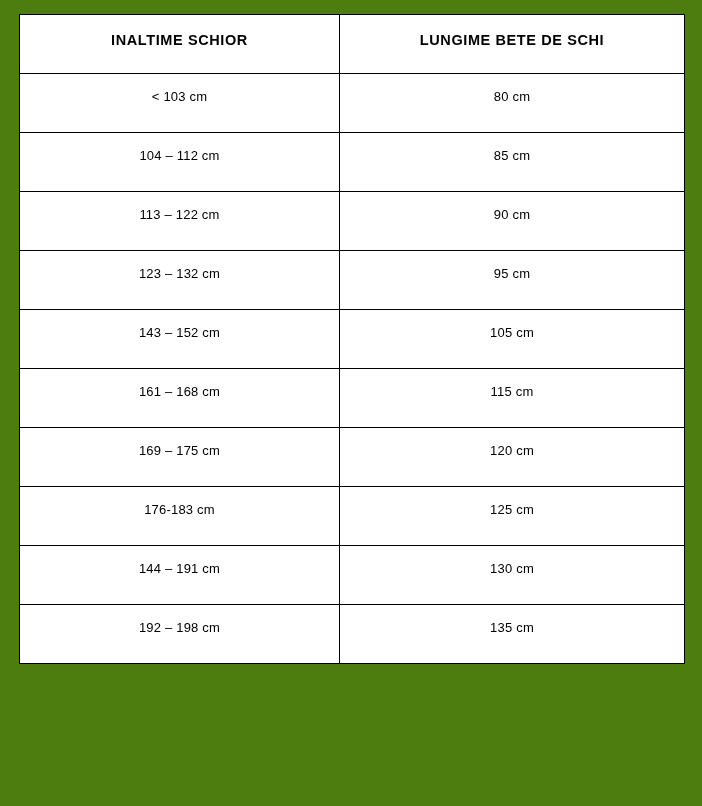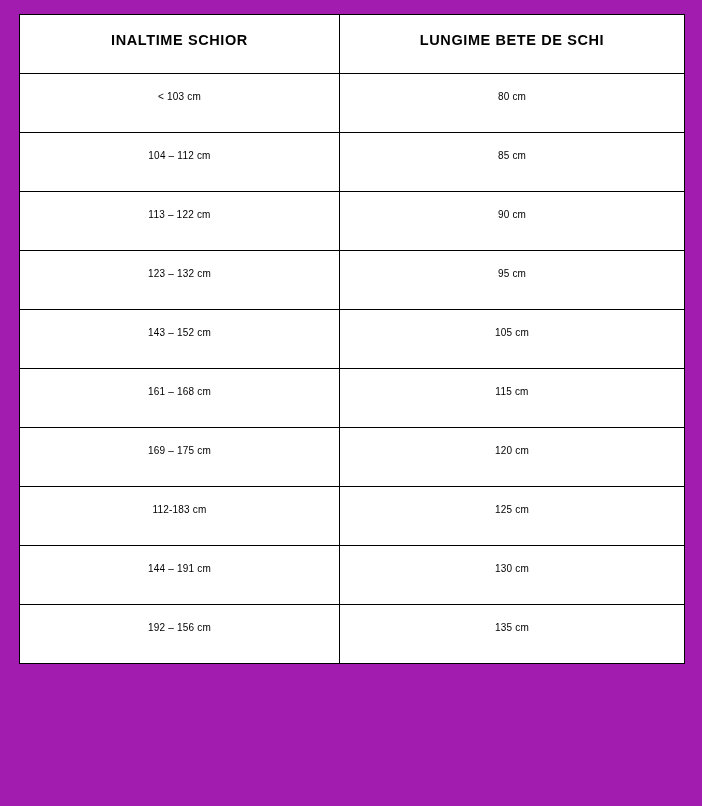--- a/index.html
+++ b/index.html
@@ -11,21 +11,21 @@
     width: 702px;
     height: 806px;
     font-family: "Liberation Sans", sans-serif;
     color: #000000;
     overflow: hidden;
   }
   .page {
     position: relative;
     width: 702px;
     height: 806px;
-    background: #a21caf;
+    background: #4d7c0f;
   }
   .size-table {
     position: absolute;
     left: 19px;
     top: 14px;
     width: 665px;
     border-collapse: collapse;
     table-layout: fixed;
   }
   .size-table col.col-height { width: 320px; }
@@ -36,21 +36,21 @@
     border: 1px solid #000000;
     height: 58px;
     padding: 0;
     vertical-align: top;
     text-align: center;
     background: #ffffff;
   }
   .cell-text {
     display: block;
     padding-top: 14px;
-    font-size: 10px;
+    font-size: 13px;
     line-height: 18px;
     letter-spacing: 0.2px;
     white-space: nowrap;
   }
   .size-table thead th .cell-text {
     font-weight: bold;
     font-size: 14.5px;
     letter-spacing: 0.6px;
     padding-top: 16px;
   }
@@ -127,37 +127,37 @@
         <tr>
           <td>
             <span class="cell-text">169 – 175 cm</span>
           </td>
           <td>
             <span class="cell-text">120 cm</span>
           </td>
         </tr>
         <tr>
           <td>
-            <span class="cell-text">112-183 cm</span>
+            <span class="cell-text">176-183 cm</span>
           </td>
           <td>
             <span class="cell-text">125 cm</span>
           </td>
         </tr>
         <tr>
           <td>
             <span class="cell-text">144 – 191 cm</span>
           </td>
           <td>
             <span class="cell-text">130 cm</span>
           </td>
         </tr>
         <tr>
           <td>
-            <span class="cell-text">192 – 156 cm</span>
+            <span class="cell-text">192 – 198 cm</span>
           </td>
           <td>
             <span class="cell-text">135 cm</span>
           </td>
         </tr>
       </tbody>
   </table>
 
 </div>
 

